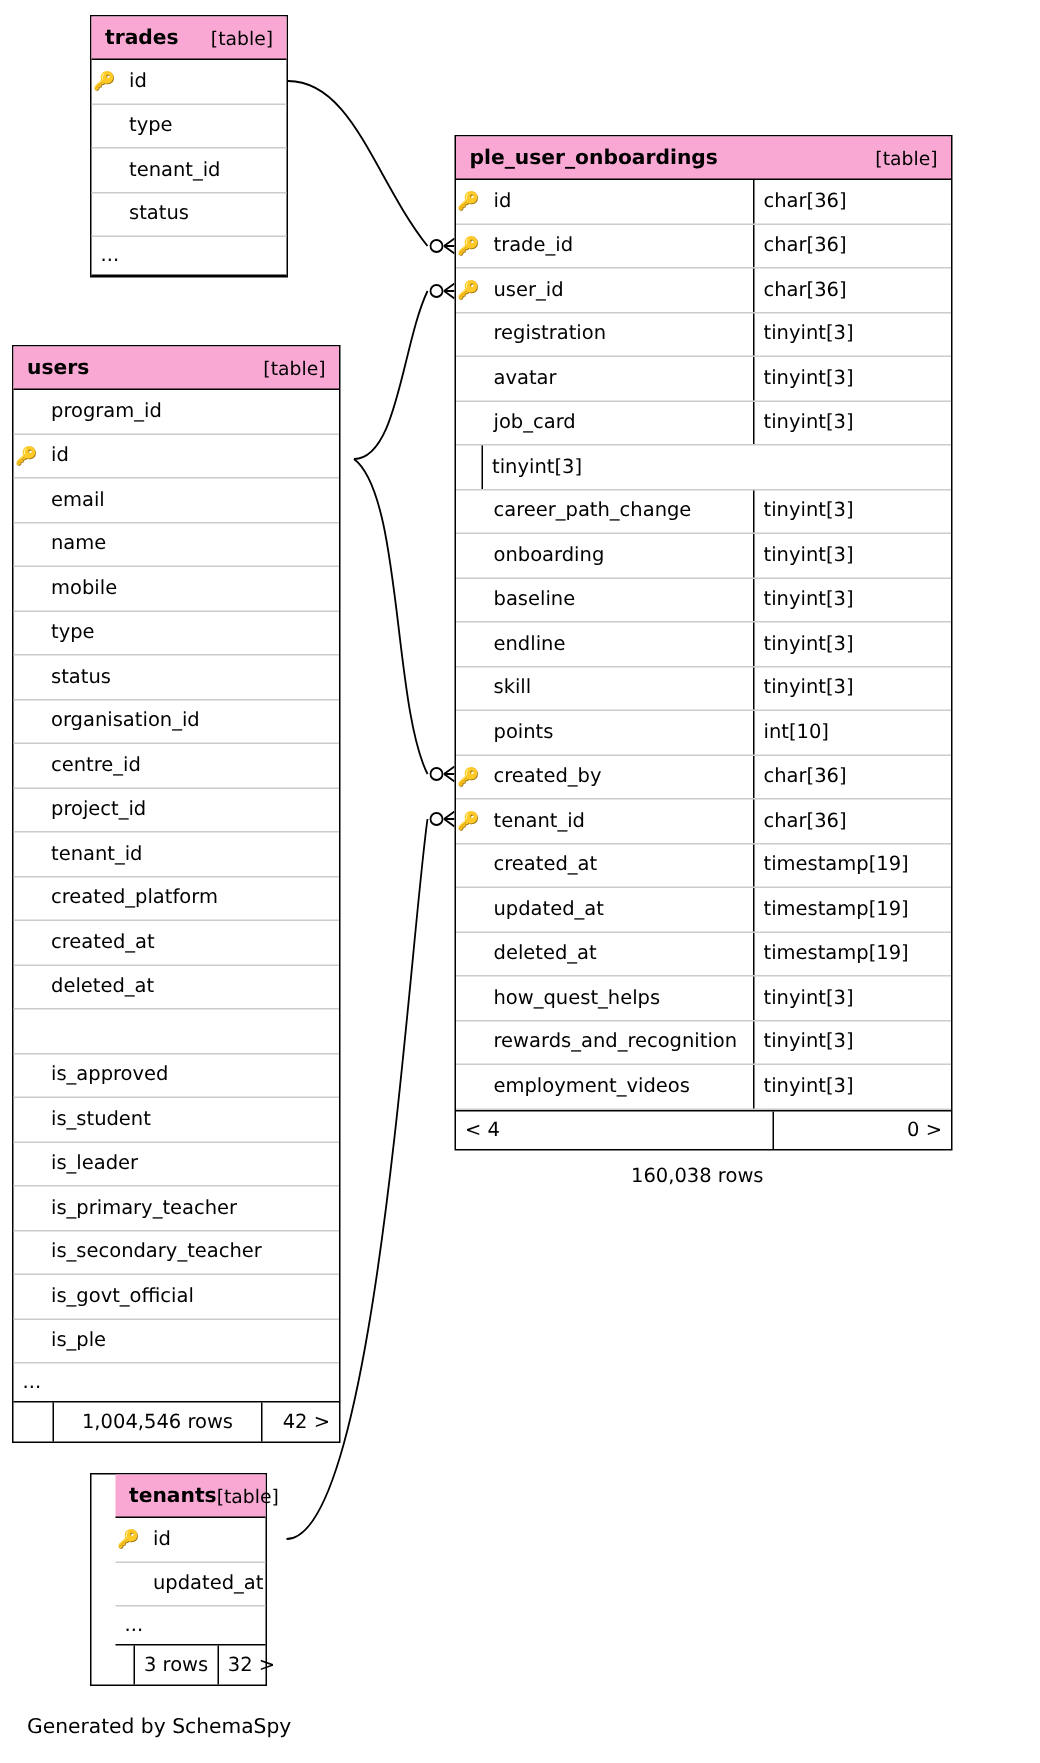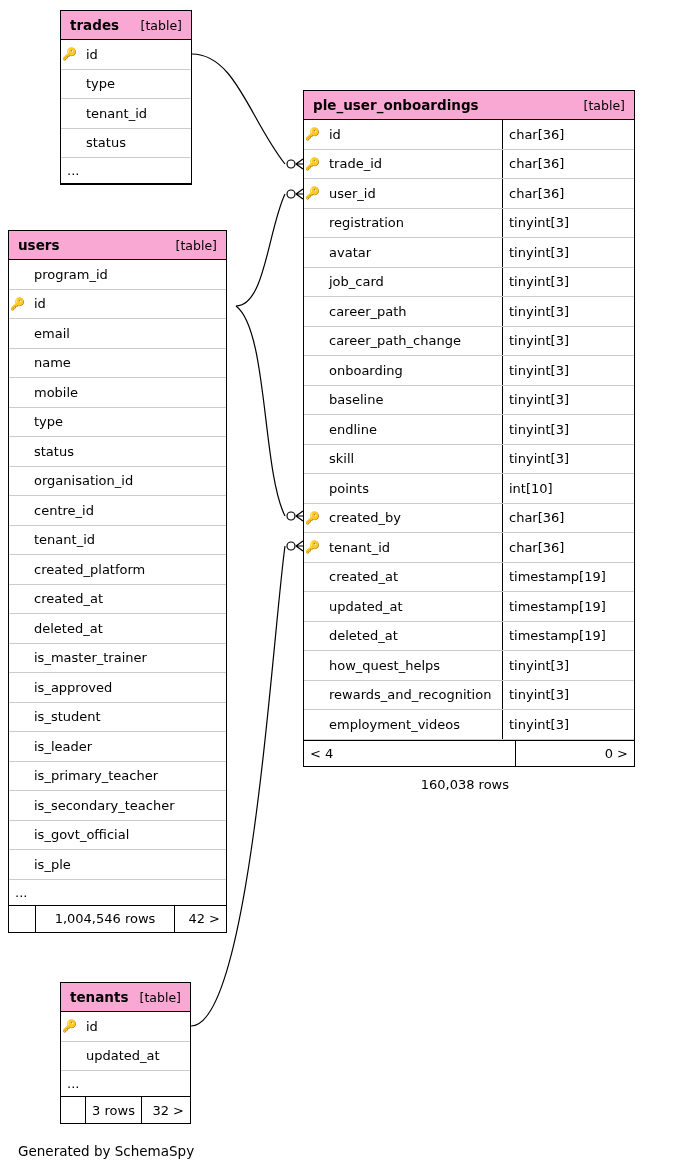--- a/index.html
+++ b/index.html
@@ -127,21 +127,21 @@
   }
   .caption {
     position: absolute;
     left: 18px;
     top: 1143px;
     font-size: 13.5px;
   }
   
   #tbl-trades { left: 60px; top: 10px; width: 132px; }
   #tbl-users { left: 8px; top: 230px; width: 219px; }
-  #tbl-tenants { left: 60px; top: 982px; width: 131px; }
+  #tbl-tenants { left: 60px; top: 982px; width: 118px; padding-left: 16px; }
   #tbl-ple { left: 303px; top: 90px; width: 332px; }
   #tbl-ple .col-type { width: 119px; }
 </style>
 </head>
 <body>
 
 <div id="canvas">
 
   <svg class="edges" viewBox="0 0 693 1175">
 
@@ -253,20 +253,26 @@
       </div>
     <div class="row">
         <span class="keycell"></span>
         <span class="col-name">
           <span class="col-label">centre_id</span>
         </span>
       </div>
     <div class="row">
         <span class="keycell"></span>
         <span class="col-name">
+          <span class="col-label">project_id</span>
+        </span>
+      </div>
+    <div class="row">
+        <span class="keycell"></span>
+        <span class="col-name">
           <span class="col-label">tenant_id</span>
         </span>
       </div>
     <div class="row">
         <span class="keycell"></span>
         <span class="col-name">
           <span class="col-label">created_platform</span>
         </span>
       </div>
     <div class="row">
@@ -276,23 +282,20 @@
         </span>
       </div>
     <div class="row">
         <span class="keycell"></span>
         <span class="col-name">
           <span class="col-label">deleted_at</span>
         </span>
       </div>
     <div class="row">
         <span class="keycell"></span>
-        <span class="col-name">
-          <span class="col-label">is_master_trainer</span>
-        </span>
       </div>
     <div class="row">
         <span class="keycell"></span>
         <span class="col-name">
           <span class="col-label">is_approved</span>
         </span>
       </div>
     <div class="row">
         <span class="keycell"></span>
         <span class="col-name">
@@ -405,23 +408,20 @@
     </div>
     <div class="row">
       <span class="keycell"></span>
       <span class="col-name">
           <span class="col-label">job_card</span>
         </span>
       <span class="col-type">tinyint[3]</span>
     </div>
     <div class="row">
       <span class="keycell"></span>
-      <span class="col-name">
-          <span class="col-label">career_path</span>
-        </span>
       <span class="col-type">tinyint[3]</span>
     </div>
     <div class="row">
       <span class="keycell"></span>
       <span class="col-name">
           <span class="col-label">career_path_change</span>
         </span>
       <span class="col-type">tinyint[3]</span>
     </div>
     <div class="row">

